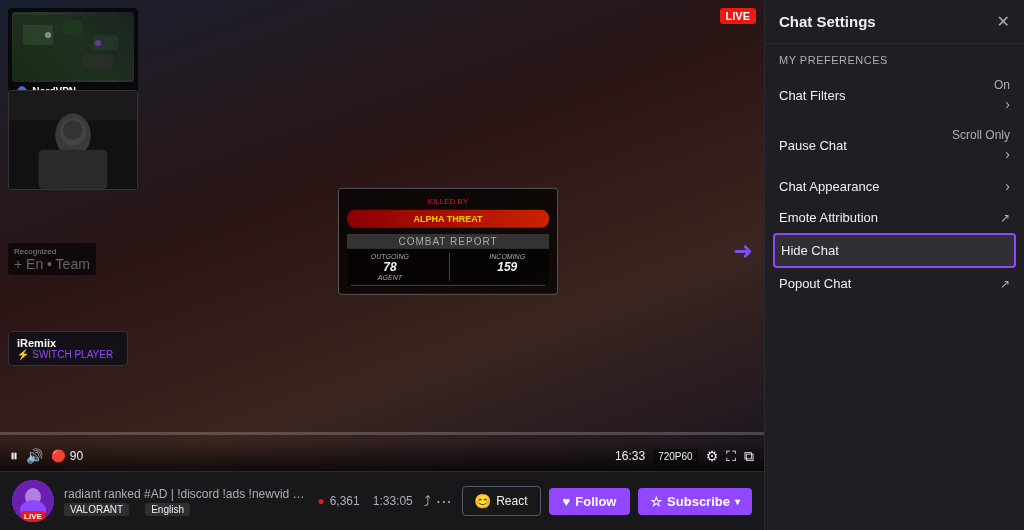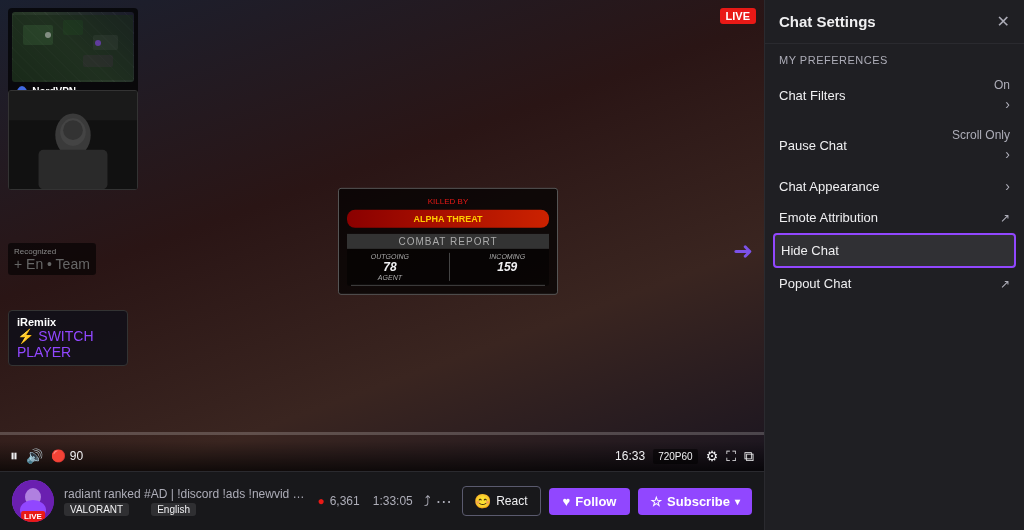--- a/index.html
+++ b/index.html
@@ -19,21 +19,21 @@
     .nord-text { color: #fff; font-size: 10px; font-weight: 600; }
     .nord-subtext { color: #aaa; font-size: 8px; }
 
     .webcam-overlay { position: absolute; top: 90px; left: 8px; width: 130px; height: 100px; background: #111; border: 1px solid #333; border-radius: 3px; overflow: hidden; }
     .webcam-person { width: 100%; height: 100%; background: linear-gradient(180deg, #2a2a2a 0%, #1a1a1a 50%, #0a0a0a 100%); display: flex; align-items: center; justify-content: center; position: relative; }
 
     .recognized-badge { position: absolute; bottom: 200px; left: 8px; background: rgba(0,0,0,0.6); padding: 3px 6px; border-radius: 3px; font-size: 9px; color: #aaa; }
 
     .iremiix-card { position: absolute; bottom: 100px; left: 8px; background: rgba(15,15,25,0.85); border: 1px solid #333; border-radius: 4px; padding: 5px 8px; width: 120px; }
     .iremiix-name { color: #fff; font-size: 11px; font-weight: 600; }
-    .iremiix-role { color: #9147ff; font-size: 14px; }
+    .iremiix-role { color: #9147ff; font-size: 10px; }
 
     .video-bg-game { position: absolute; inset: 0; background: linear-gradient(160deg, #1a2030 0%, #2a1515 40%, #3a2520 70%, #1a1520 100%); }
     .game-overlay { position: absolute; top: 50%; left: 50%; transform: translate(-20%, -45%); width: 220px; background: rgba(0,0,0,0.7); border: 1px solid #555; border-radius: 3px; padding: 8px; font-size: 9px; color: #fff; }
     .killed-by { text-align: center; color: #e91916; font-size: 8px; margin-bottom: 4px; }
     .alpha-threat { background: linear-gradient(90deg, #8a0000, #cc2200); padding: 4px; border-radius: 8px; text-align: center; font-size: 9px; font-weight: 700; color: #ffcc00; margin-bottom: 6px; }
     .combat-report { background: rgba(0,0,0,0.5); border-radius: 2px; }
     .combat-title { background: #333; text-align: center; padding: 2px; font-size: 10px; color: #aaa; letter-spacing: 1px; }
     .combat-stats { display: flex; justify-content: space-around; padding: 4px; font-style: italic; }
     .stat-item { text-align: center; }
     .stat-num { font-size: 12px; font-weight: 700; color: #efeff1; }
@@ -47,21 +47,21 @@
     .progress-fill { height: 100%; background: #9147ff; width: 0%; }
 
     
     .bottom-bar { background: #18181b; border-top: 1px solid #2a2a2f; padding: 8px 12px; display: flex; align-items: center; gap: 10px; }
     .channel-avatar { width: 42px; height: 42px; border-radius: 50%; background: linear-gradient(135deg, #9147ff, #6a1fb0); display: flex; align-items: center; justify-content: center; overflow: hidden; position: relative; flex-shrink: 0; }
     .avatar-live { position: absolute; bottom: 0; left: 50%; transform: translateX(-50%); background: #e91916; font-size: 8px; font-weight: 700; color: #fff; padding: 1px 3px; border-radius: 2px; }
     .channel-info { flex: 1; min-width: 0; }
     .channel-name { font-size: 14px; font-weight: 600; color: #efeff1; display: flex; align-items: center; gap: 4px; }
     .verified-icon { color: #9147ff; font-size: 12px; }
     .channel-desc { font-size: 12px; color: #adadb8; white-space: nowrap; overflow: hidden; text-overflow: ellipsis; }
-    .channel-tags { display: flex; align-items: center; gap: 22px; margin-top: 2px; }
+    .channel-tags { display: flex; align-items: center; gap: 16px; margin-top: 2px; }
     .tag { background: rgba(255,255,255,0.1); color: #efeff1; font-size: 10px; padding: 1px 6px; border-radius: 3px; cursor: pointer; }
     .viewers-info { display: flex; align-items: center; gap: 5px; color: #adadb8; font-size: 12px; }
     .viewer-dot { color: #e91916; }
     .action-buttons { display: flex; align-items: center; gap: 8px; }
     .react-btn { background: transparent; border: 1px solid #5a5a6e; color: #efeff1; padding: 6px 12px; border-radius: 4px; font-size: 12px; cursor: pointer; display: flex; align-items: center; gap: 4px; }
     .follow-btn { background: #9147ff; border: none; color: #fff; padding: 6px 14px; border-radius: 4px; font-size: 13px; font-weight: 600; cursor: pointer; display: flex; align-items: center; gap: 5px; }
     .follow-heart { color: #fff; }
     .subscribe-btn { background: #9147ff; border: none; color: #fff; padding: 6px 12px; border-radius: 4px; font-size: 13px; font-weight: 600; cursor: pointer; display: flex; align-items: center; gap: 5px; }
     .sub-arrow { font-size: 10px; }
 

